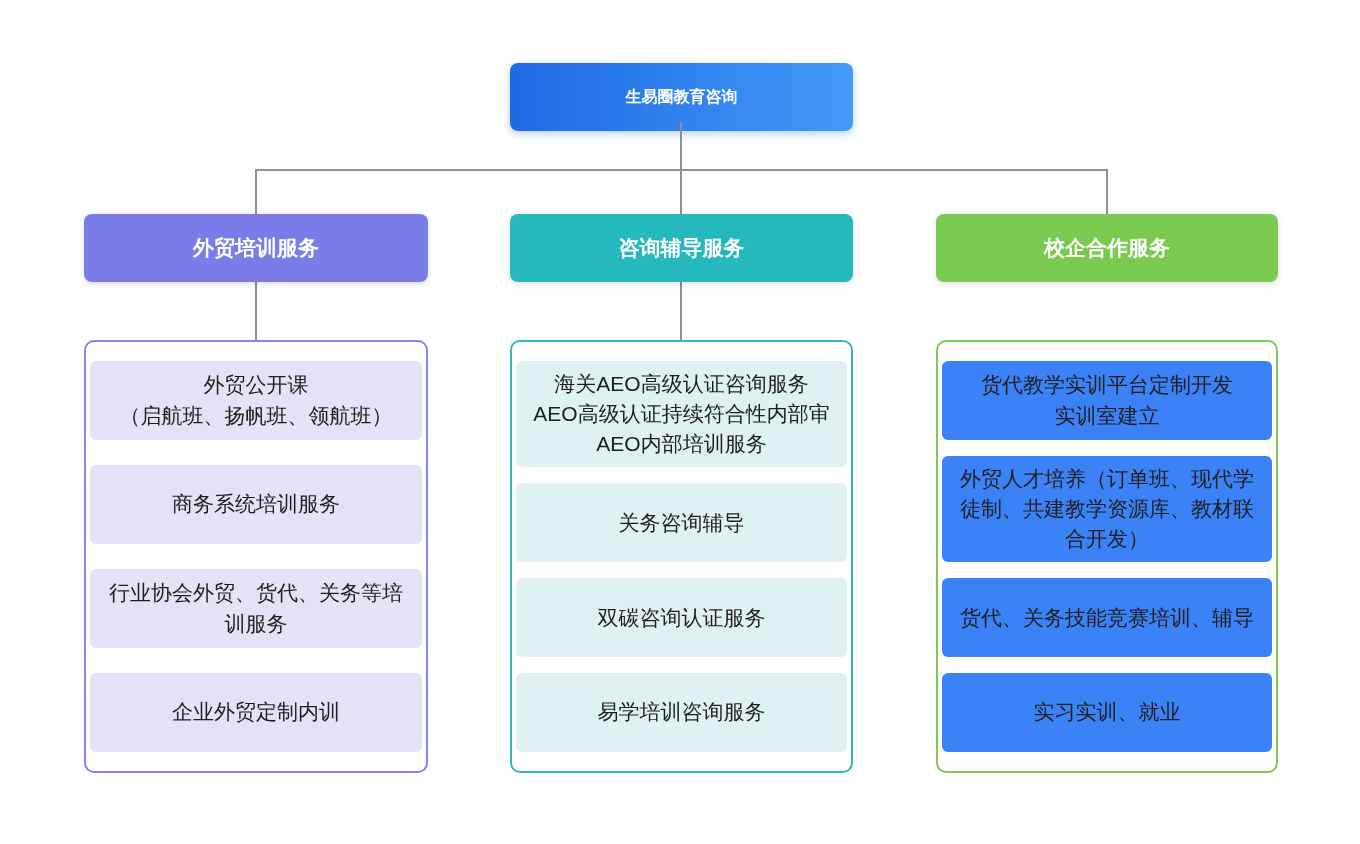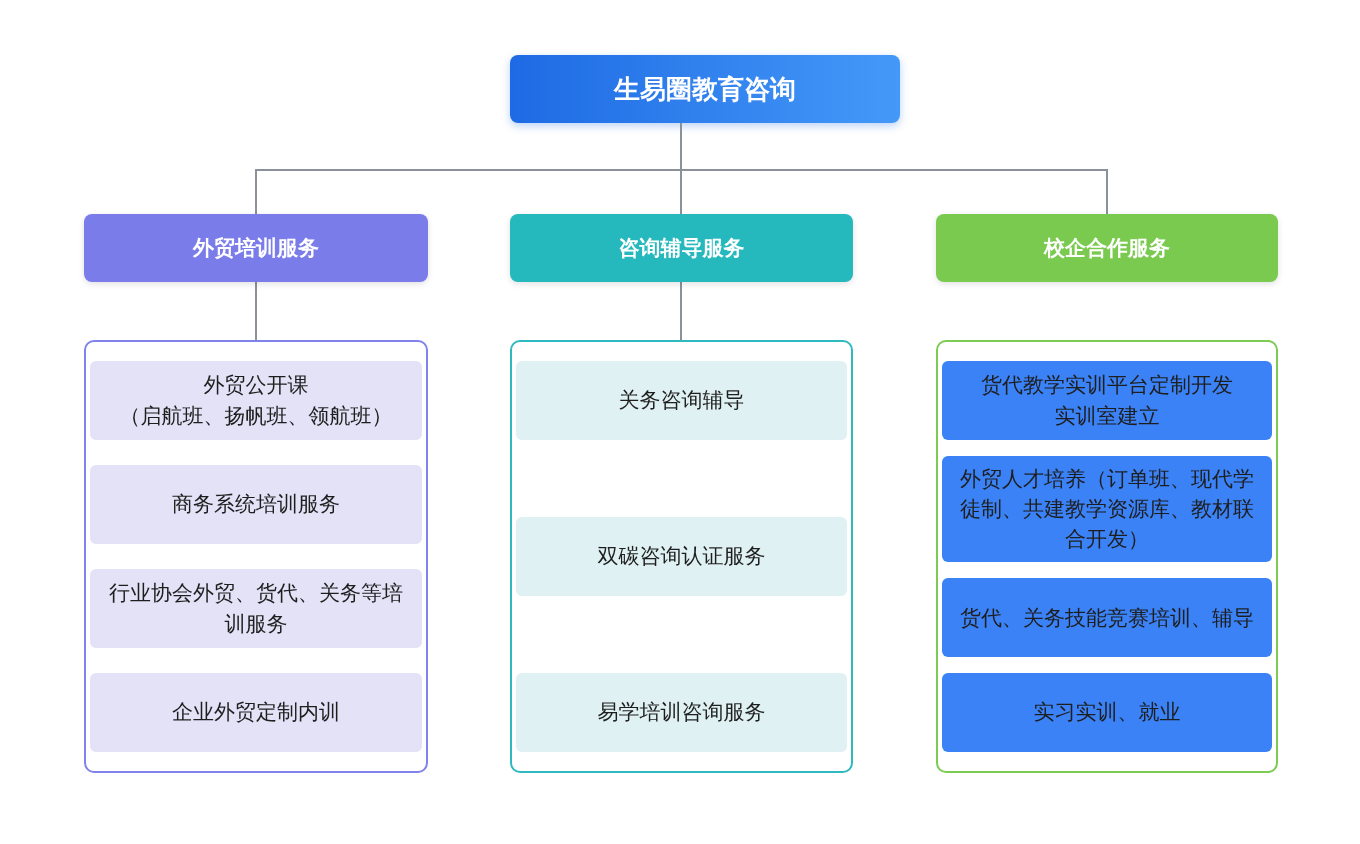--- a/index.html
+++ b/index.html
@@ -13,23 +13,23 @@
   
   .node{
     position:absolute;
     display:flex;align-items:center;justify-content:center;
     color:#ffffff;font-weight:bold;
     border-radius:8px;
     box-sizing:border-box;
     text-align:center;
   }
   .root{
-    left:510px;top:55px;width:390px;height:68px;
+    left:510px;top:63px;width:343px;height:68px;
     background:linear-gradient(90deg,#1E6AE4 0%,#4499F8 100%);
-    font-size:26px;
+    font-size:16px;
     box-shadow:0 3px 8px rgba(30,106,228,.30);
   }
   .hdr{top:214px;height:68px;font-size:21px;box-shadow:0 2px 6px rgba(0,0,0,.12);}
   .hdr1{left:84px;width:344px;background:#7A7CE9;}
   .hdr2{left:510px;width:343px;background:#25B8BD;}
   .hdr3{left:936px;width:342px;background:#79CA4E;}
   
   .line{position:absolute;background:#8A9199;}
   .line.v{width:2px;}
   .line.h{height:2px;}
@@ -89,20 +89,23 @@
   <div class="panel panel1">
     <div class="item">外贸公开课
 （启航班、扬帆班、领航班）</div>
     <div class="item">商务系统培训服务</div>
     <div class="item">行业协会外贸、货代、关务等培
 训服务</div>
     <div class="item">企业外贸定制内训</div>
   </div>
 
   <div class="panel panel2">
+    <div class="item">海关AEO高级认证咨询服务
+AEO高级认证持续符合性内部审
+AEO内部培训服务</div>
     <div class="item">关务咨询辅导</div>
     <div class="item">双碳咨询认证服务</div>
     <div class="item">易学培训咨询服务</div>
   </div>
 
   <div class="panel panel3">
     <div class="item">货代教学实训平台定制开发
 实训室建立</div>
     <div class="item">外贸人才培养（订单班、现代学
 徒制、共建教学资源库、教材联

